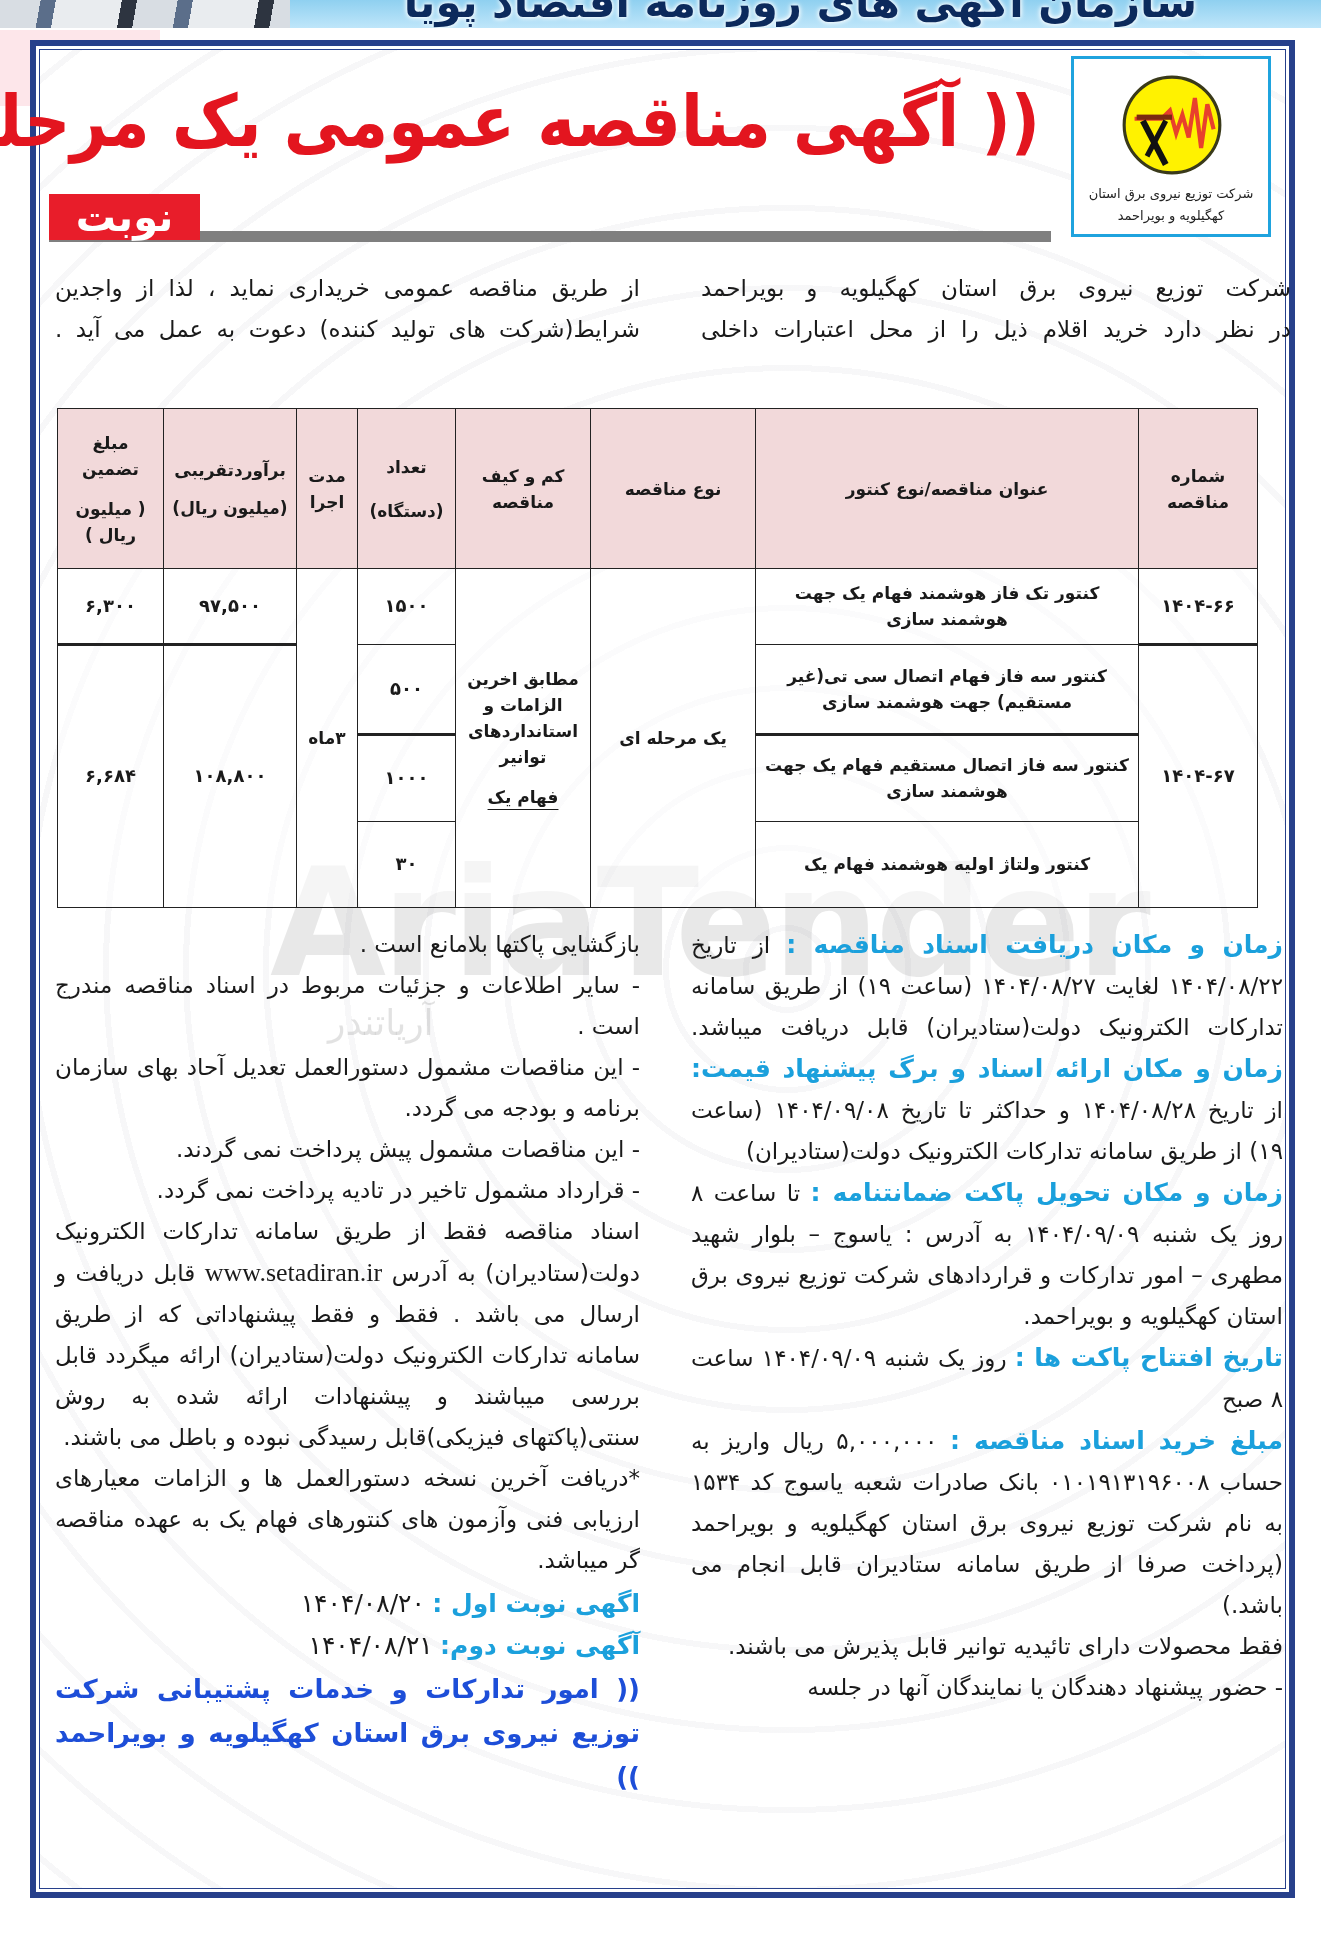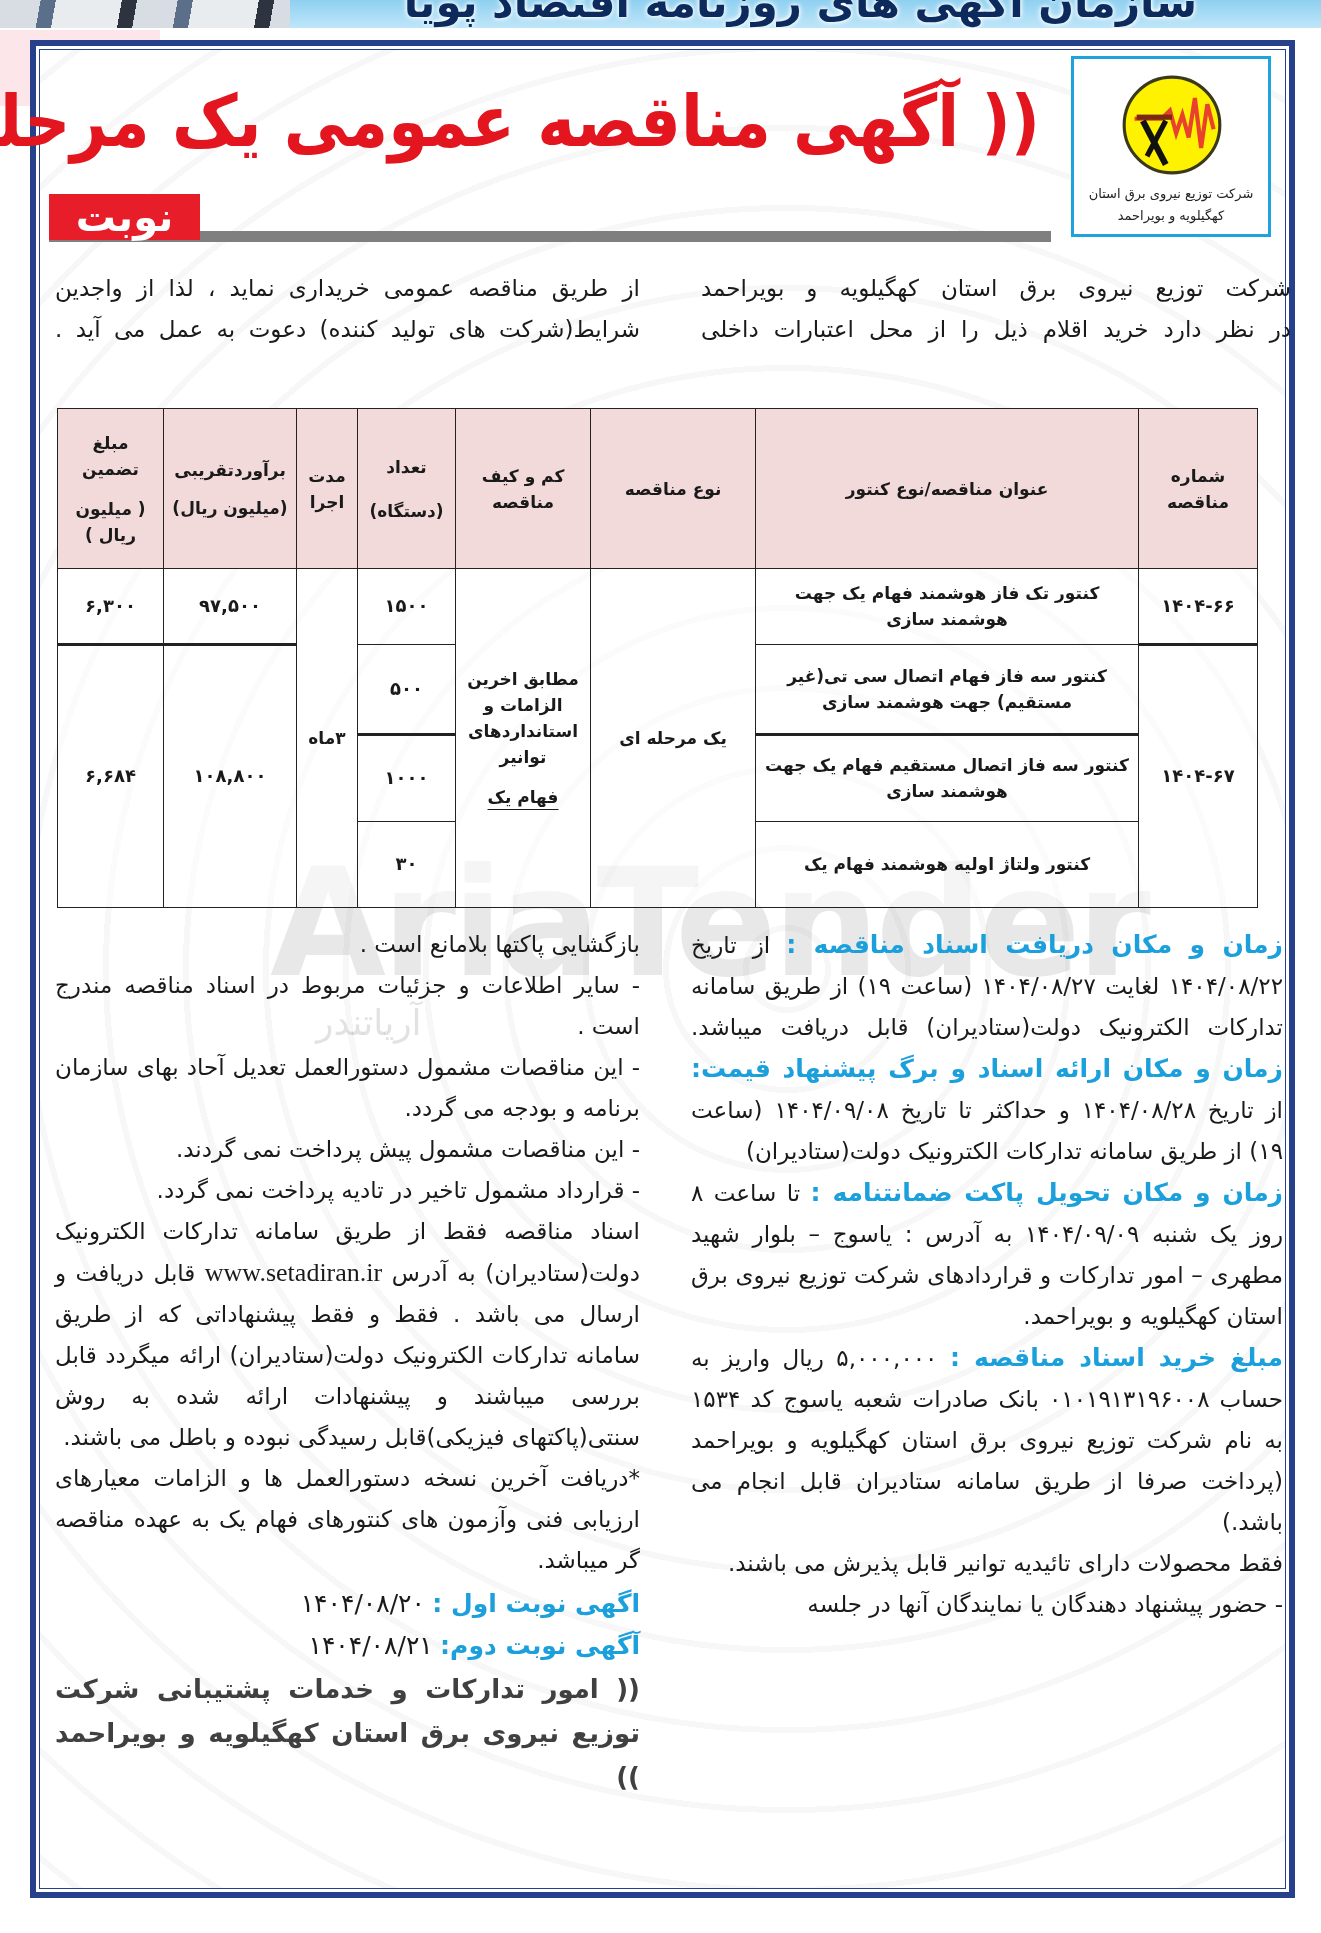--- a/index.html
+++ b/index.html
@@ -21,21 +21,21 @@
   
   .frame { position: absolute; left: 30px; top: 40px; width: 1265px; height: 1858px;
     border: 6px solid #27408b; background: #ffffff; overflow: hidden; }
   .frame-inner { position: absolute; left: 3px; top: 3px; right: 3px; bottom: 3px; border: 1.5px solid #27408b;
     background:
       repeating-radial-gradient(circle at 60% 50%, rgba(0,0,0,0) 0 38px, rgba(190,190,200,0.12) 38px 44px, rgba(0,0,0,0) 44px 80px); }
 
   
   .watermark { position: absolute; left: 270px; top: 848px; direction: ltr; font-family: "DejaVu Sans", sans-serif;
     font-weight: bold; font-size: 150px; line-height: 150px; color: rgba(150,150,150,0.22); letter-spacing: -4px; white-space: nowrap; pointer-events: none; }
-  .watermark-sub { position: absolute; left: 316px; top: 1002px; font-size: 36px; color: rgba(150,150,150,0.28);
+  .watermark-sub { position: absolute; left: 328px; top: 1002px; font-size: 36px; color: rgba(150,150,150,0.28);
     letter-spacing: 14px; white-space: nowrap; pointer-events: none; }
 
   
   .logo-box { position: absolute; left: 1071px; top: 56px; width: 200px; height: 181px;
     border: 3px solid #1fa3de; background: rgba(255,255,255,0.9); text-align: center; }
   .logo-circle { position: absolute; left: 46px; top: 14px; width: 104px; height: 104px; }
   .logo-caption { position: absolute; left: 4px; right: 4px; top: 124px; font-size: 13px; line-height: 22px; color: #222; }
 
   
   .title { position: absolute; left: 80px; top: 76px; width: 960px; height: 90px; text-align: center;
@@ -62,21 +62,21 @@
   .underline { text-decoration: underline; text-underline-offset: 6px; }
   .thick-top { border-top: 3px solid #222 !important; }
 
   
   .col { position: absolute; font-size: 23px; line-height: 41px; text-align: justify; }
   .col.right { right: 38px; top: 924px; width: 592px; }
   .col.left { left: 55px; top: 924px; width: 585px; }
   .col p { margin: 0; text-align: justify; text-align-last: right; }
   .col p.full { text-align-last: justify; }
   .hl { color: #1ba0dc; font-weight: bold; font-size: 25px; }
-  .red { color: #404040; font-weight: bold; font-size: 26px; line-height: 44px; }
+  .red { color: #1d4ed8; font-weight: bold; font-size: 26px; line-height: 44px; }
   .ltr { direction: ltr; unicode-bidi: embed; font-family: "Liberation Serif", serif; font-size: 26px; }
 </style>
 </head>
 <body>
 
 <div class="banner">
   <div class="banner-photos"></div>
   <div class="banner-text">سازمان آگهی های روزنامه اقتصاد پویا</div>
 </div>
 <div class="pink-strip"></div>
@@ -187,20 +187,24 @@
   </p>
   <p>
     <span class="hl">زمان و مکان ارائه اسناد و برگ پیشنهاد قیمت:</span>
     <span>از تاریخ ۱۴۰۴/۰۸/۲۸ و حداکثر تا تاریخ ۱۴۰۴/۰۹/۰۸ (ساعت ۱۹) از طریق سامانه تدارکات الکترونیک دولت(ستادیران)</span>
   </p>
   <p>
     <span class="hl">زمان و مکان تحویل پاکت ضمانتنامه :</span>
     <span>تا ساعت ۸ روز یک شنبه ۱۴۰۴/۰۹/۰۹ به آدرس : یاسوج – بلوار شهید مطهری – امور تدارکات و قراردادهای شرکت توزیع نیروی برق استان کهگیلویه و بویراحمد.</span>
   </p>
   <p>
+    <span class="hl">تاریخ افتتاح پاکت ها :</span>
+    <span>روز یک شنبه ۱۴۰۴/۰۹/۰۹ ساعت ۸ صبح</span>
+  </p>
+  <p>
     <span class="hl">مبلغ خرید اسناد مناقصه :</span>
     <span>۵,۰۰۰,۰۰۰ ریال واریز به حساب ۰۱۰۱۹۱۳۱۹۶۰۰۸ بانک صادرات شعبه یاسوج کد ۱۵۳۴ به نام شرکت توزیع نیروی برق استان کهگیلویه و بویراحمد (پرداخت صرفا از طریق سامانه ستادیران قابل انجام می باشد.)</span>
   </p>
   <p>فقط محصولات دارای تائیدیه توانیر قابل پذیرش می باشند.</p>
   <p>- حضور پیشنهاد دهندگان یا نمایندگان آنها در جلسه</p>
 </div>
 
 <div class="col left">
   <p>بازگشایی پاکتها بلامانع است .</p>
   <p>-  سایر اطلاعات و جزئیات مربوط در اسناد مناقصه مندرج است .</p>

